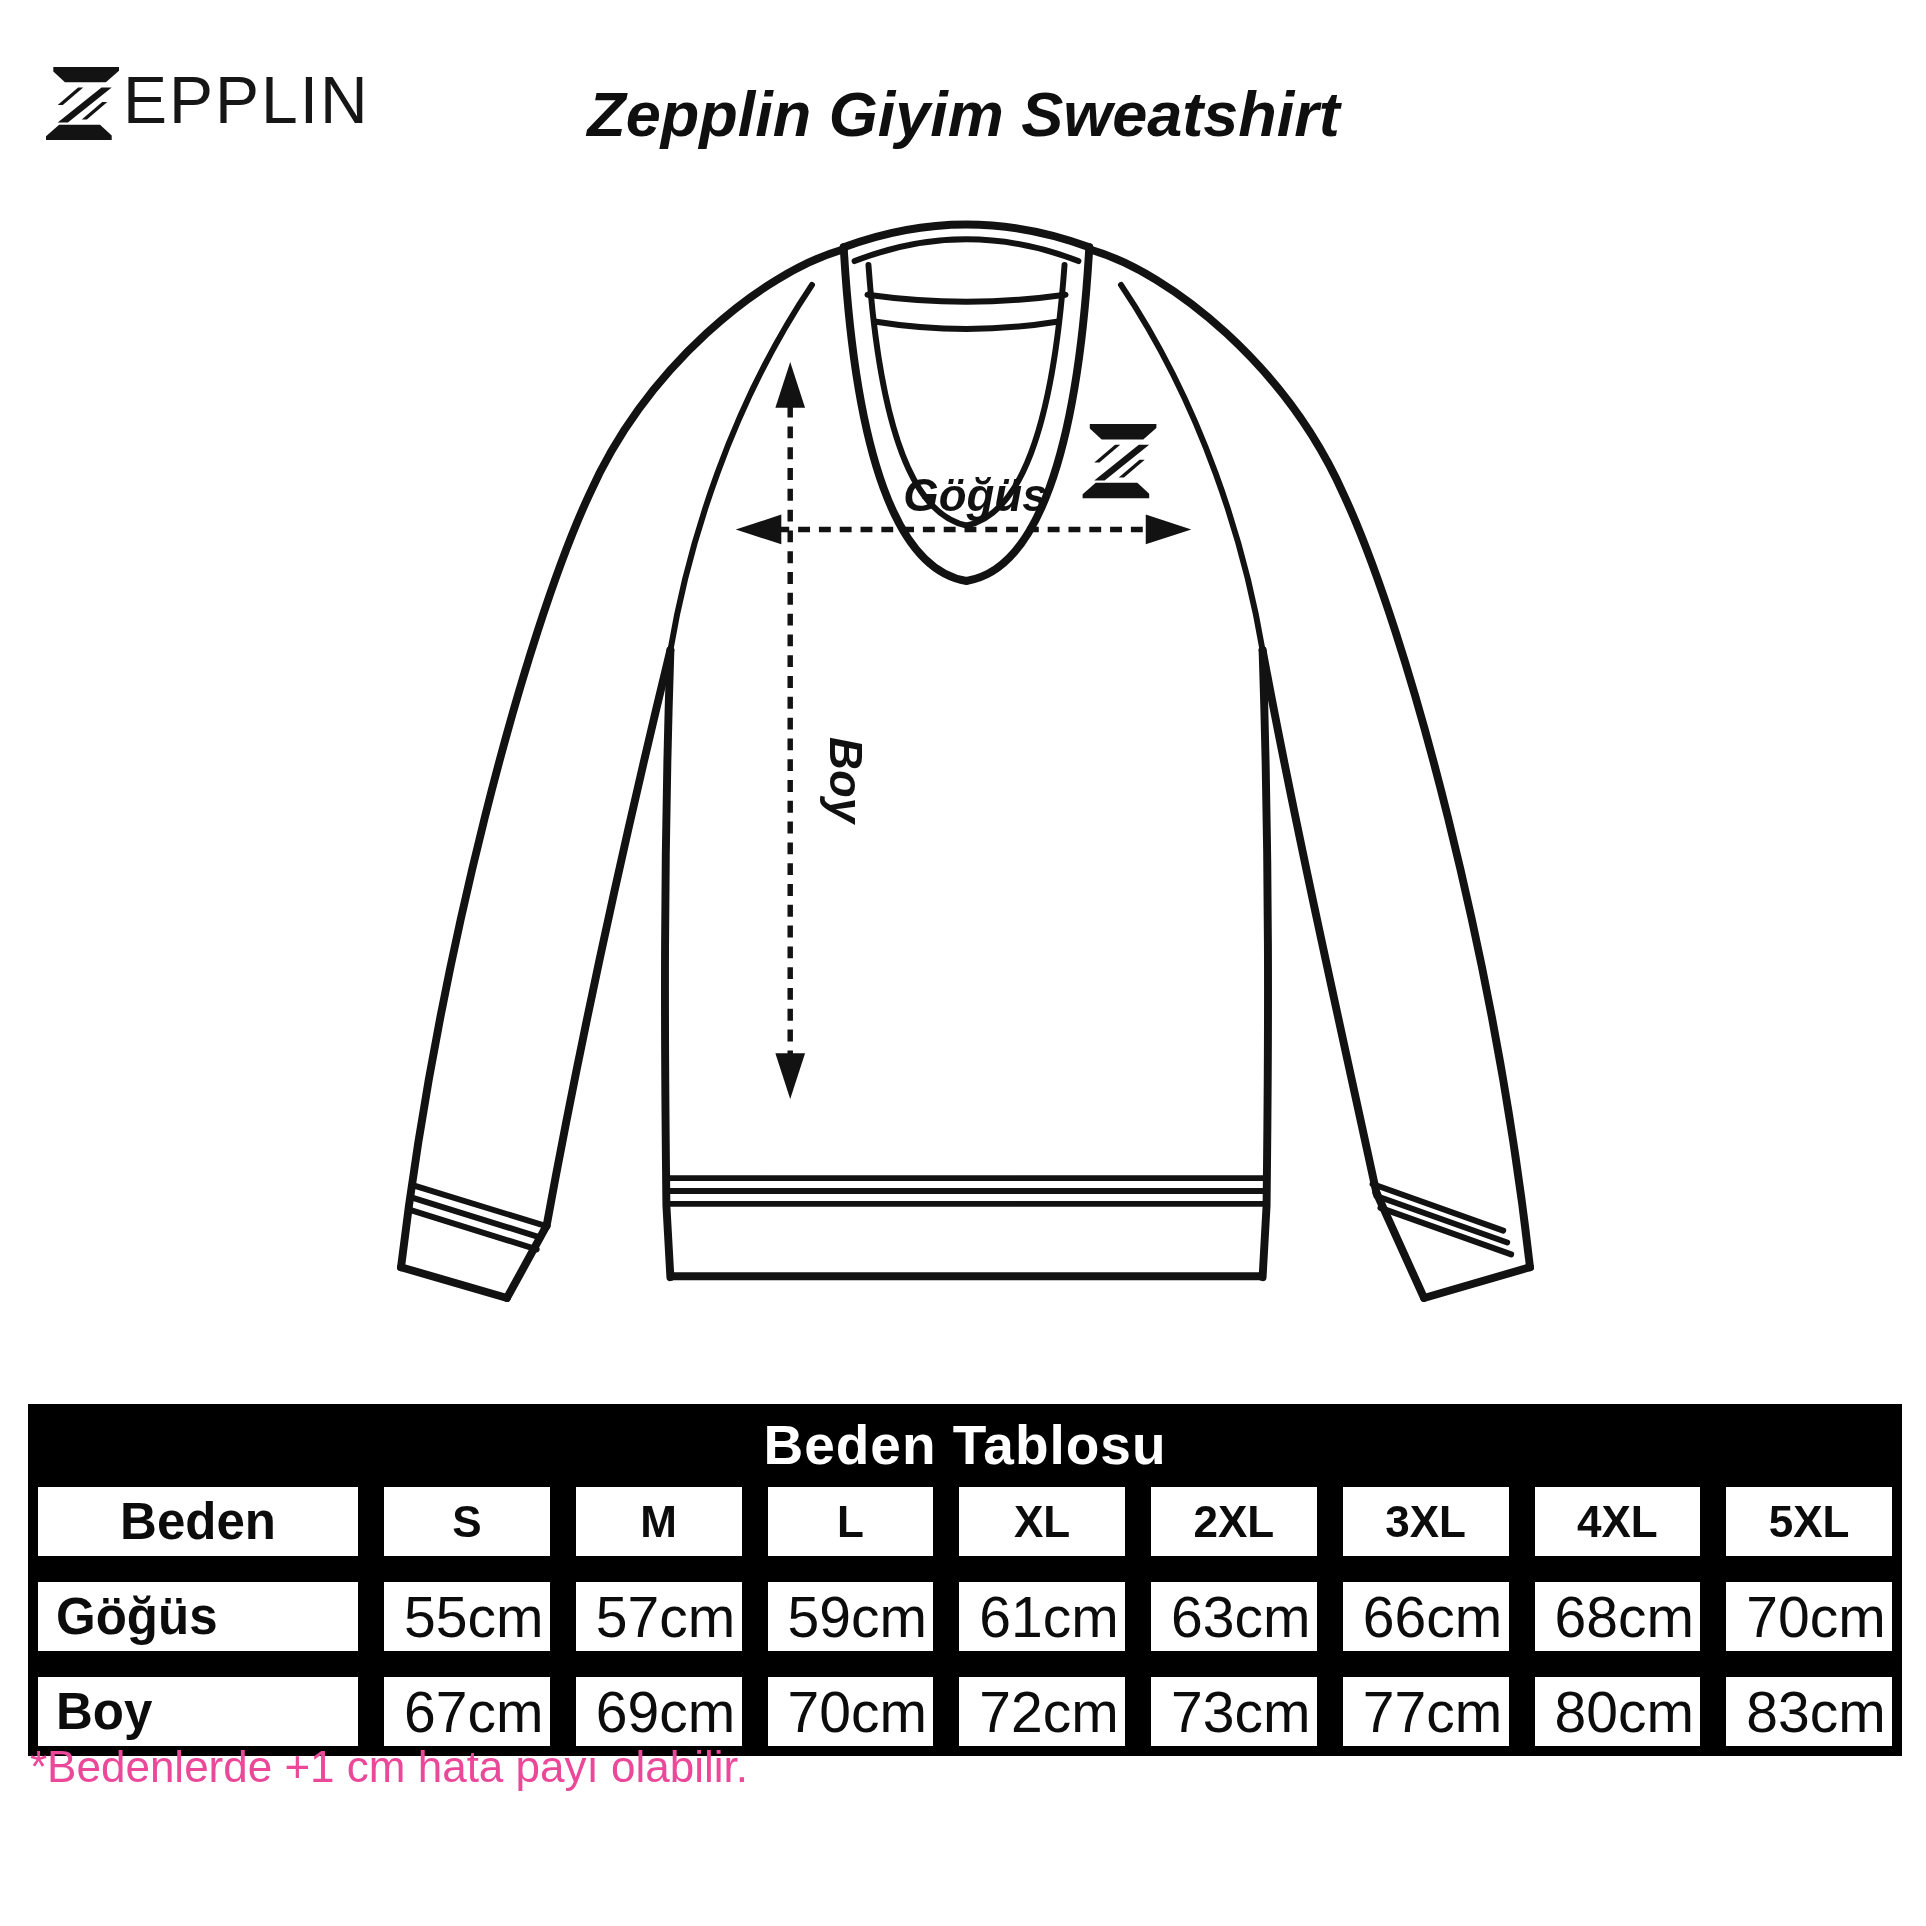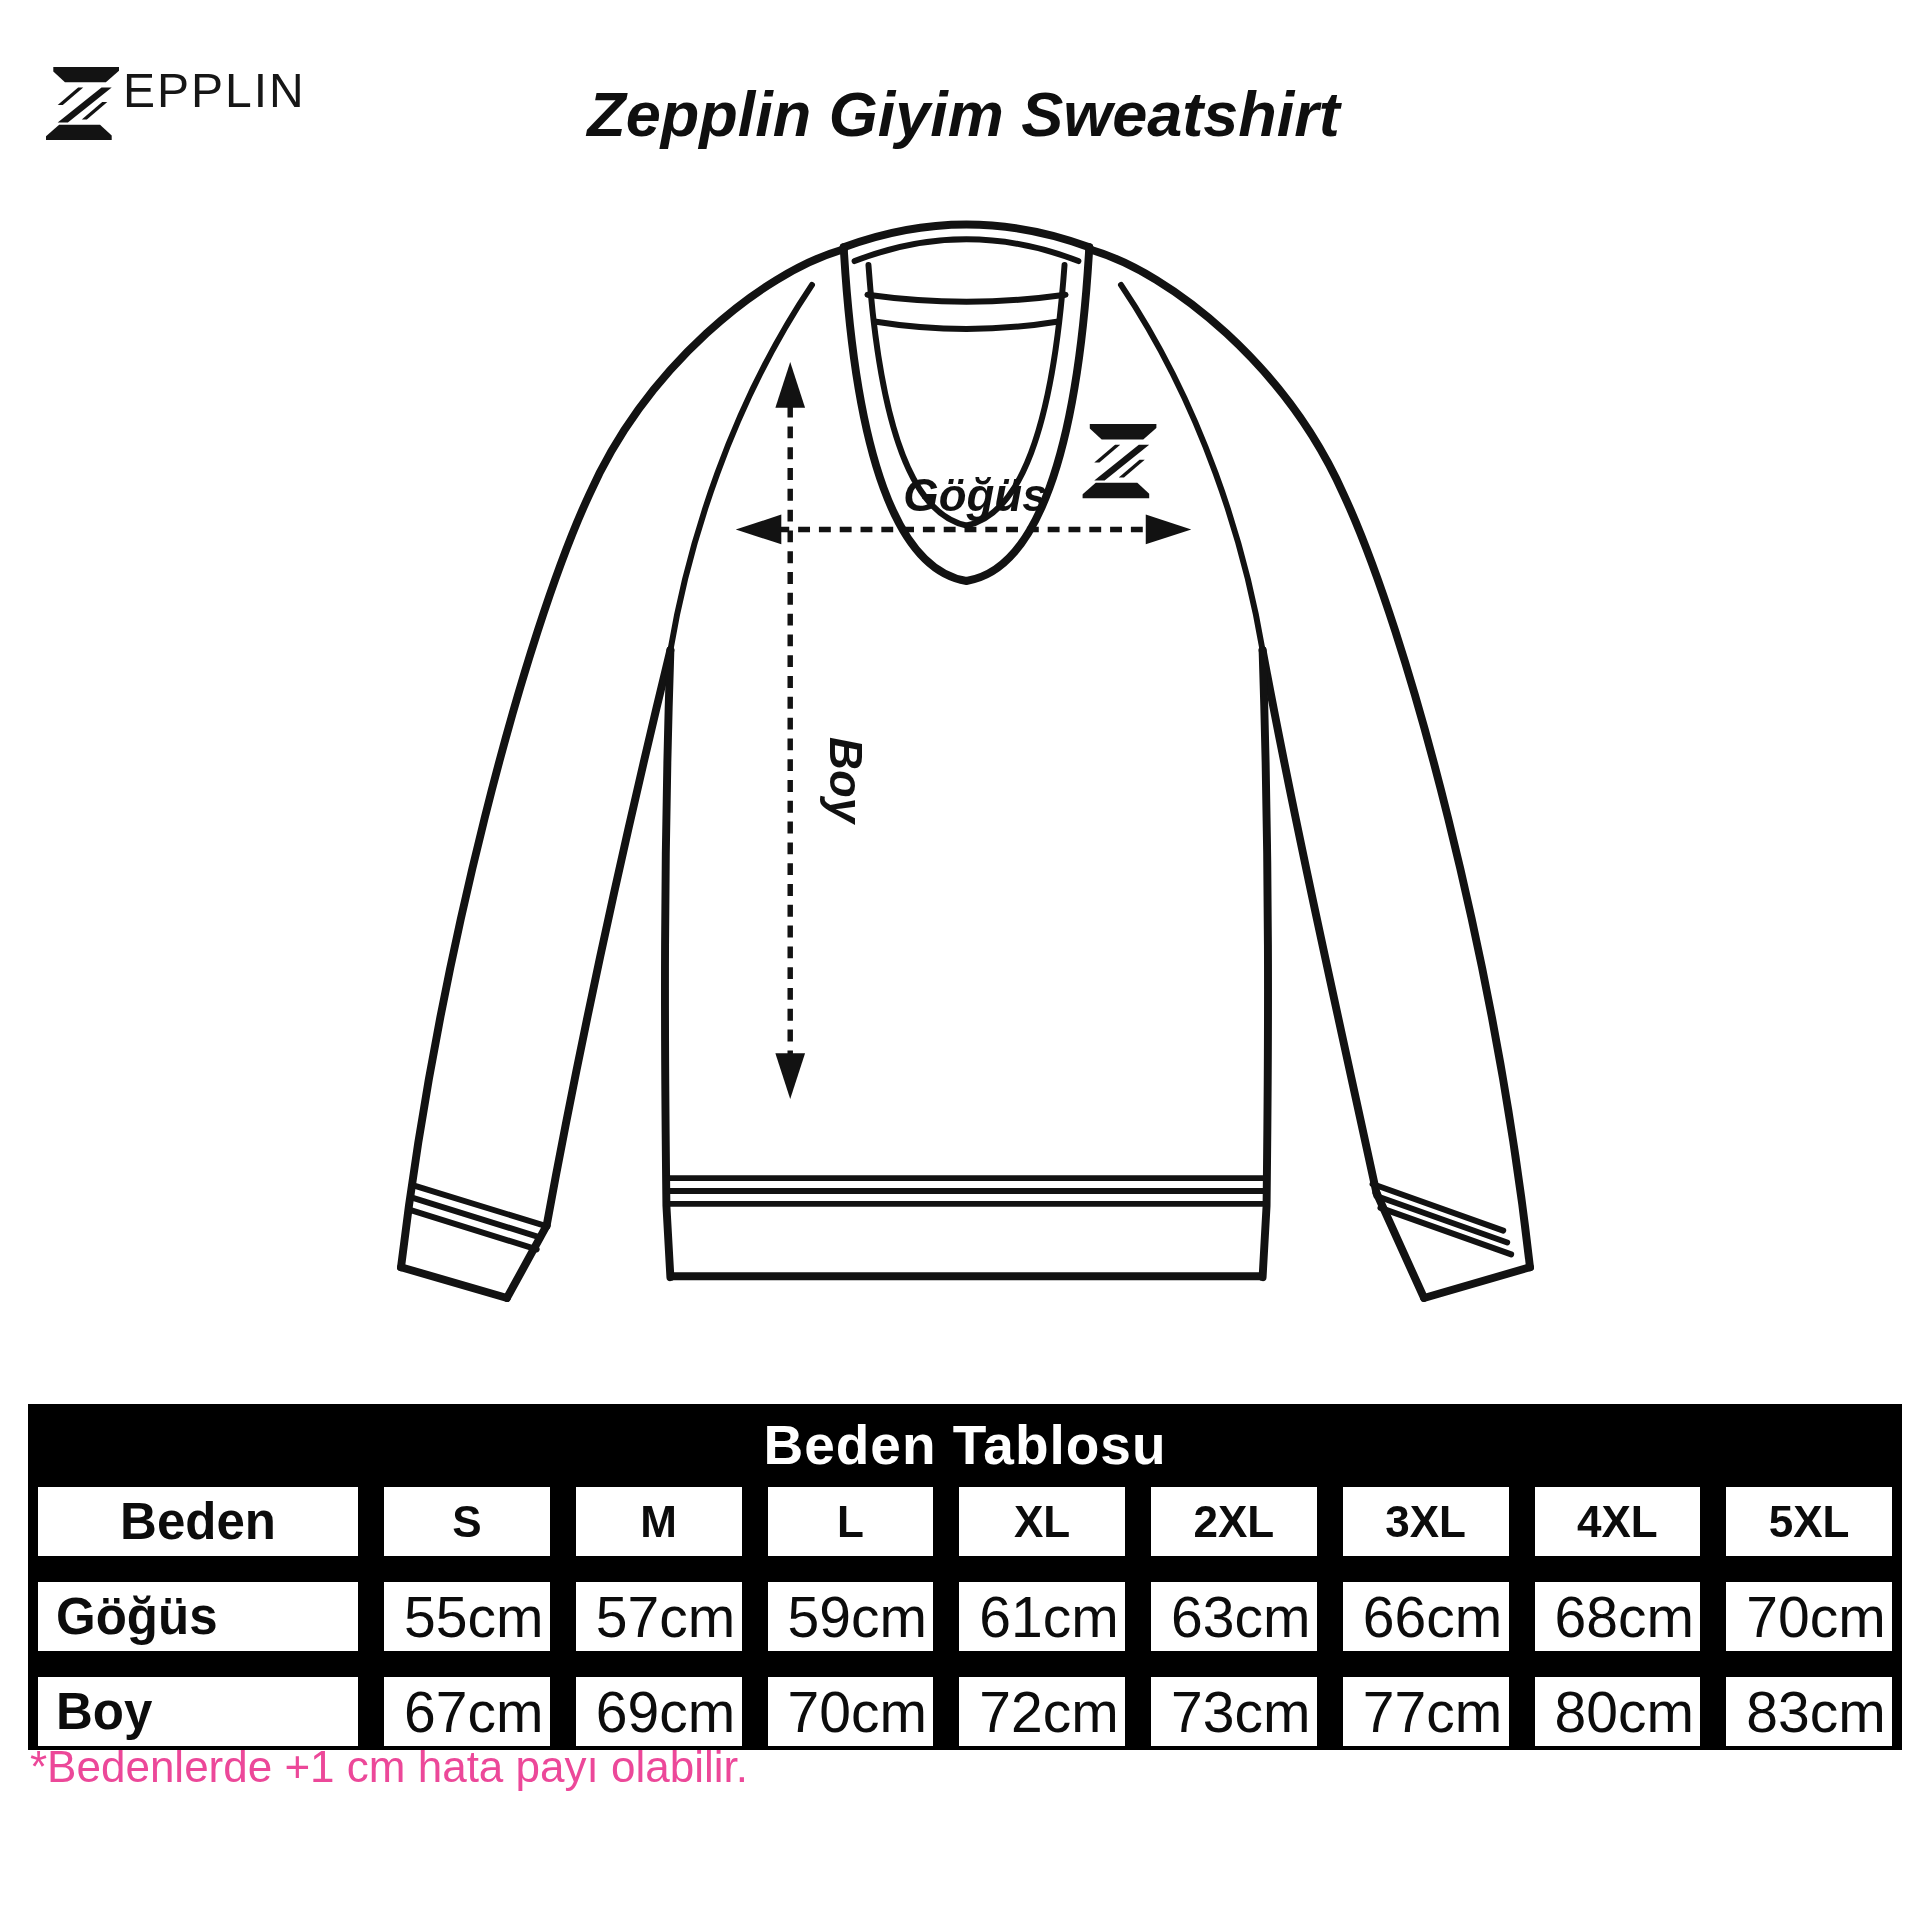--- a/index.html
+++ b/index.html
@@ -4,41 +4,41 @@
 <style>
   html,body{margin:0;padding:0;}
   body{
     width:1927px;height:1927px;position:relative;background:#ffffff;
     font-family:"Liberation Sans", sans-serif;color:#111;overflow:hidden;
   }
   
   .logo{position:absolute;left:46px;top:55px;display:flex;align-items:flex-start;}
   .logo svg{width:73px;height:97px;display:block;}
   .logo-text{
-    font-size:48px;font-weight:400;letter-spacing:2px;margin-left:4px;margin-top:12px;
+    font-size:66px;font-weight:400;letter-spacing:2px;margin-left:4px;margin-top:12px;
     line-height:1;color:#161616;
   }
   .title{
     position:absolute;left:0;top:83px;width:100%;text-align:center;
     font-style:italic;font-size:63px;line-height:1;color:#0f0f0f;white-space:nowrap;
   }
   .title .t-reg{font-weight:700;}
   .title .t-bold{font-weight:800;}
   
   .diagram{position:absolute;left:297px;top:168px;width:1337px;height:1228px;}
   .diagram svg{width:100%;height:100%;display:block;}
   .sketch{fill:none;stroke:#121212;stroke-width:8;stroke-linecap:round;stroke-linejoin:round;}
   .sketch-thin{fill:none;stroke:#121212;stroke-width:6;stroke-linecap:round;stroke-linejoin:round;}
   .dash{fill:none;stroke:#121212;stroke-width:5.5;stroke-dasharray:12 9;}
   .ah{fill:#121212;stroke:none;}
   .meas-label{font-style:italic;font-weight:bold;font-size:46px;fill:#111;}
   
   .size-table{
     position:absolute;left:28px;top:1404px;width:1874px;box-sizing:border-box;
-    background:#000;padding:0 10px 4px 10px;
+    background:#000;padding:0 10px 10px 10px;
   }
   .size-table .tbl-title{
     height:83px;line-height:83px;text-align:center;color:#fff;
     font-size:55px;font-weight:bold;letter-spacing:1px;
   }
   .tbl-grid{
     display:grid;grid-template-columns:320px repeat(8,1fr);
     grid-auto-rows:69px;gap:26px;
   }
   .cell{background:#fff;display:flex;align-items:center;color:#0c0c0c;overflow:hidden;}

